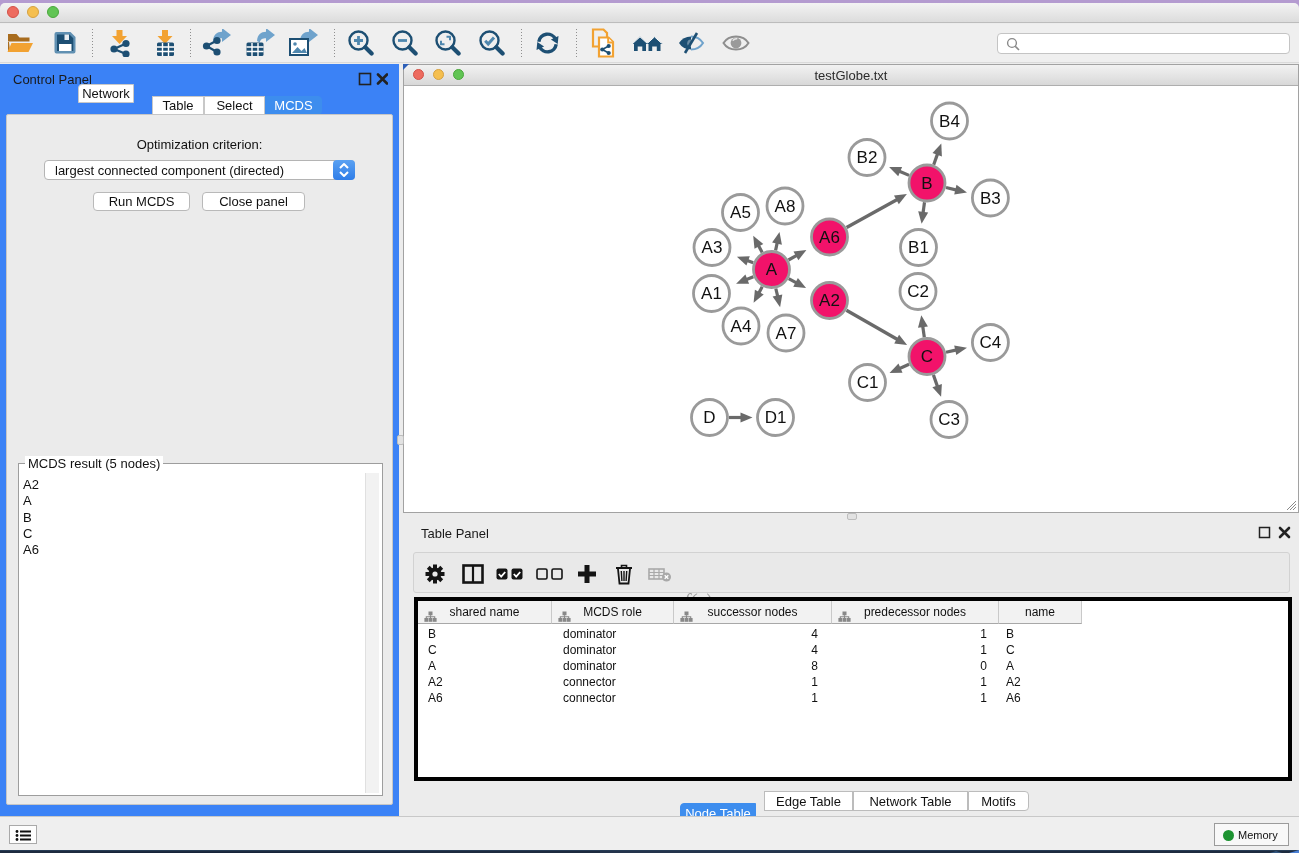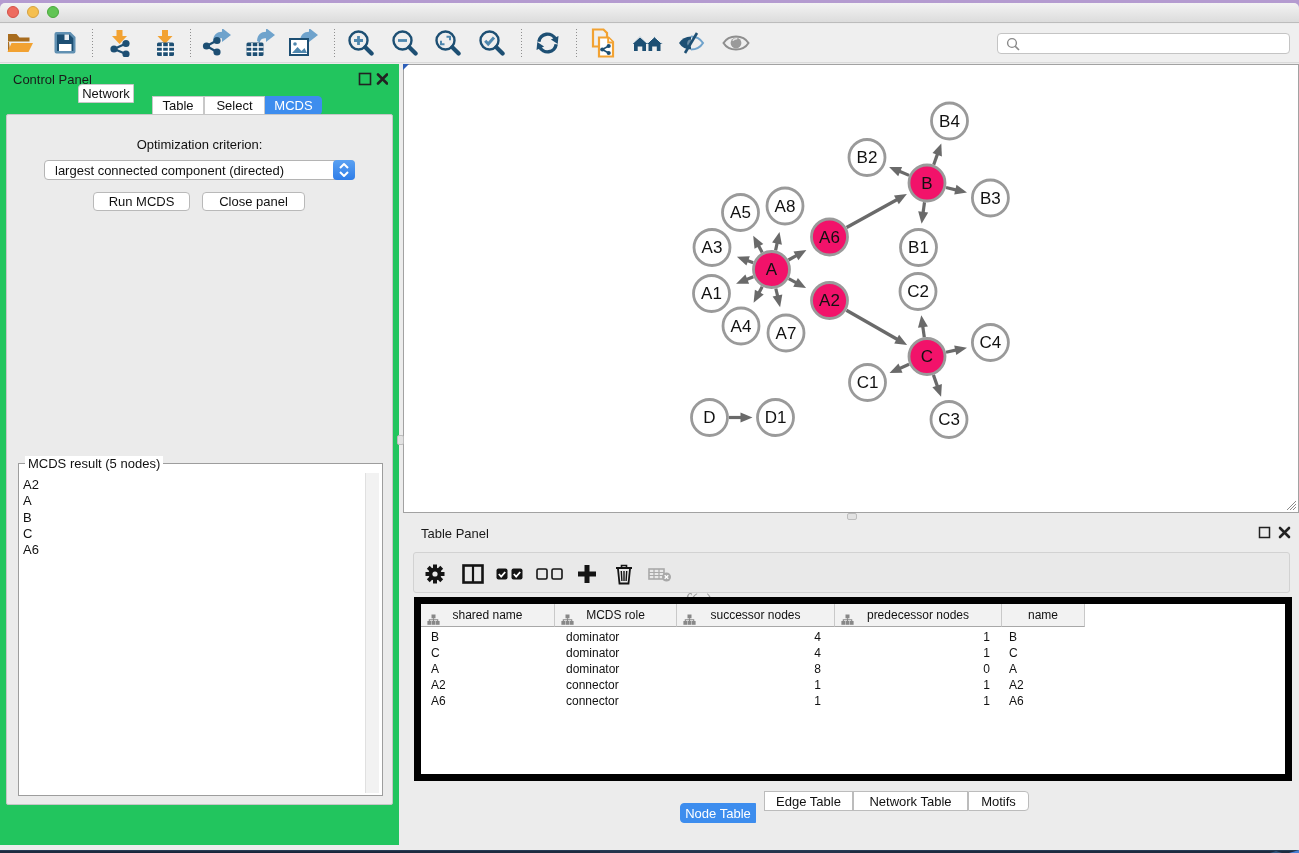--- a/index.html
+++ b/index.html
@@ -19,21 +19,21 @@
 #tly { left:27px; background:#f5bf4f; border:0.5px solid #d6a140; }
 #tlg { left:47px; background:#61c454; border:0.5px solid #4aa73c; }
 
 
 #toolbar { left:0; top:24px; width:1299px; height:39px; background:#efefef; border-bottom:1px solid #dadada; }
 .tsep { position:absolute; top:5px; height:29px; width:1px; background:repeating-linear-gradient(to bottom,#8f8f8f 0 1px,transparent 1px 3px); }
 #searchbox { position:absolute; left:997px; top:9px; width:293px; height:21px; background:#fff;
   border:1px solid #c4c4c4; border-radius:4px; }
 
 
-#cpanel { left:0; top:64px; width:399px; height:781px; background:#22c55e; }
+#cpanel { left:0; top:64px; width:399px; height:781px; background:#3b82f6; }
 .paneltitle { position:absolute; font-size:13px; color:#1a1a1a; }
 #cp-tabs { position:absolute; top:97px; left:78px; height:18px; }
 .tab { position:absolute; top:0; height:19px; background:#fff; border:1px solid #c8c8c8;
   font-size:13px; color:#111; text-align:center; line-height:18px; }
 .tab.sel { background:#3d8dee; color:#fff; border-color:#3d8dee; }
 #cp-content { position:absolute; left:6px; top:50px; width:387px; height:691px;
   background:#ebebeb; border:1px solid #c6c6c6; border-radius:2px; }
 #optlabel { position:absolute; left:0; width:100%; top:22px; text-align:center; font-size:13px; color:#111; }
 #optselect { position:absolute; left:37px; top:45px; width:311px; height:20px; background:#fff;
   border:1px solid #b4b4b4; border-radius:4px; font-size:13px; color:#111; }
@@ -66,21 +66,21 @@
 #grip { position:absolute; right:1px; bottom:1px; width:12px; height:12px; }
 
 
 #vsplit-knob { left:397px; top:435px; width:7px; height:10px; background:#e2e2e2; border:1px solid #bdbdbd; border-radius:2px; }
 #hsplit-knob { left:847px; top:513px; width:10px; height:7px; background:#e2e2e2; border:1px solid #bdbdbd; border-radius:2px; }
 
 
 #tpanel { left:404px; top:520px; width:895px; height:325px; background:#ececec; }
 #tp-toolbar { position:absolute; left:9px; top:32px; width:877px; height:41px; background:#e9e9e9;
   border:1px solid #d2d2d2; border-radius:3px; }
-#tp-table { position:absolute; left:10px; top:77px; width:878px; height:184px; background:#fff; border:7px solid #000000; }
+#tp-table { position:absolute; left:10px; top:77px; width:878px; height:184px; background:#fff; border:4px solid #000000; }
 #tp-header { position:absolute; left:0; top:0; height:22px; background:#f2f2f2; }
 .hcell { position:absolute; top:0; height:23px; border-right:1px solid #c9c9c9; border-bottom:1px solid #a8a8a8;
   font-size:12px; color:#111; text-align:center; line-height:23px; background:#f2f2f2; }
 .trow { position:absolute; font-size:12px; color:#111; height:16px; line-height:16px; }
 .tleft { position:absolute; }
 .tright { position:absolute; text-align:right; }
 #tp-tabs { position:absolute; top:271px; left:268px; height:20px; }
 .btab { position:absolute; top:0; height:20px; background:#fff; border:1px solid #bcbcbc;
   font-size:13px; color:#111; text-align:center; line-height:19px; }
 .btab.sel { background:#3d8dee; color:#fff; border-color:#3d8dee; }
@@ -249,20 +249,26 @@
           <div class="fsitem" style="top:78px;">A6</div>
         </div>
       </div>
     </div>
   </div>
 
   <div id="netwin" class="abs">
     <svg style="position:absolute;left:-1px;top:-1px;z-index:5;" width="6" height="6">
         <polygon points="0,0 6,0 0,6" fill="#2d5fb8"></polygon>
       </svg>
+    <div id="nw-titlebar">
+      <div id="nw-r" class="tl"></div>
+        <div id="nw-y" class="tl"></div>
+        <div id="nw-g" class="tl"></div>
+      <div class="ttext">testGlobe.txt</div>
+    </div>
     <svg id="graph" width="894" height="426" viewBox="0 0 894 426">
         <line x1="349.4" y1="190.7" x2="341.9" y2="193.8" stroke-width="3.2"></line>
 <polygon points="332.1,197.7 341.4,188.6 345.1,197.8"></polygon>
 <line x1="349.2" y1="176.7" x2="342.7" y2="174.3" stroke-width="3.2"></line>
 <polygon points="332.9,170.7 345.8,170.2 342.4,179.5"></polygon>
 <line x1="358.2" y1="200.7" x2="354.6" y2="207.4" stroke-width="3.2"></line>
 <polygon points="349.6,216.7 350.9,203.7 359.7,208.5"></polygon>
 <line x1="358.2" y1="166.4" x2="354.2" y2="159.0" stroke-width="3.2"></line>
 <polygon points="349.2,149.8 359.3,157.9 350.5,162.7"></polygon>
 <line x1="371.8" y1="202.5" x2="373.8" y2="210.9" stroke-width="3.2"></line>
@@ -471,20 +477,34 @@
 <span class="tleft" style="left:588px;">A6</span>
         </div>
       </div>
     <div id="tp-tabs"></div>
     <div class="btab sel" style="left:276px; width:76px; border-radius:4px 0 0 4px; top:271px;margin-top:12px;">Node Table</div>
     <div class="btab" style="left:360px; width:89px; top:271px;">Edge Table</div>
     <div class="btab" style="left:449px; width:115px; top:271px;">Network Table</div>
     <div class="btab" style="left:564px; width:61px; border-radius:0 4px 4px 0; top:271px;">Motifs</div>
   </div>
 
+  <div id="statusbar" class="abs">
+    <div id="listbtn">
+        <svg style="position:absolute;left:5px;top:3px;" width="18" height="13">
+<circle cx="2" cy="2.5" r="1.4" fill="#111"></circle>
+          <circle cx="2" cy="6.5" r="1.4" fill="#111"></circle>
+          <circle cx="2" cy="10.5" r="1.4" fill="#111"></circle>
+<path d="M5,2.5 h11 M5,6.5 h11 M5,10.5 h11" stroke="#111" stroke-width="2.2"></path>
+        </svg>
+      </div>
+    <div id="membtn">
+        <span class="dot"></span>
+        <span class="mtxt">Memory</span>
+      </div>
+  </div>
   <div id="desktop" class="abs">
       <svg width="1299" height="3" style="display:block;">
 <rect width="1299" height="3" fill="#1d2b3f"></rect>
 <rect y="0" width="1299" height="1" fill="#273c55"></rect>
 <rect x="100" y="2" width="300" height="1" fill="#16233a"></rect>
 <rect x="600" y="1" width="250" height="2" fill="#24344c"></rect>
 <polygon points="1299,3 1299,0 1289,3" fill="#4a7fd4"></polygon>
 <polygon points="1270,3 1276,1 1282,3" fill="#33567f"></polygon>
 </svg>
     </div>

